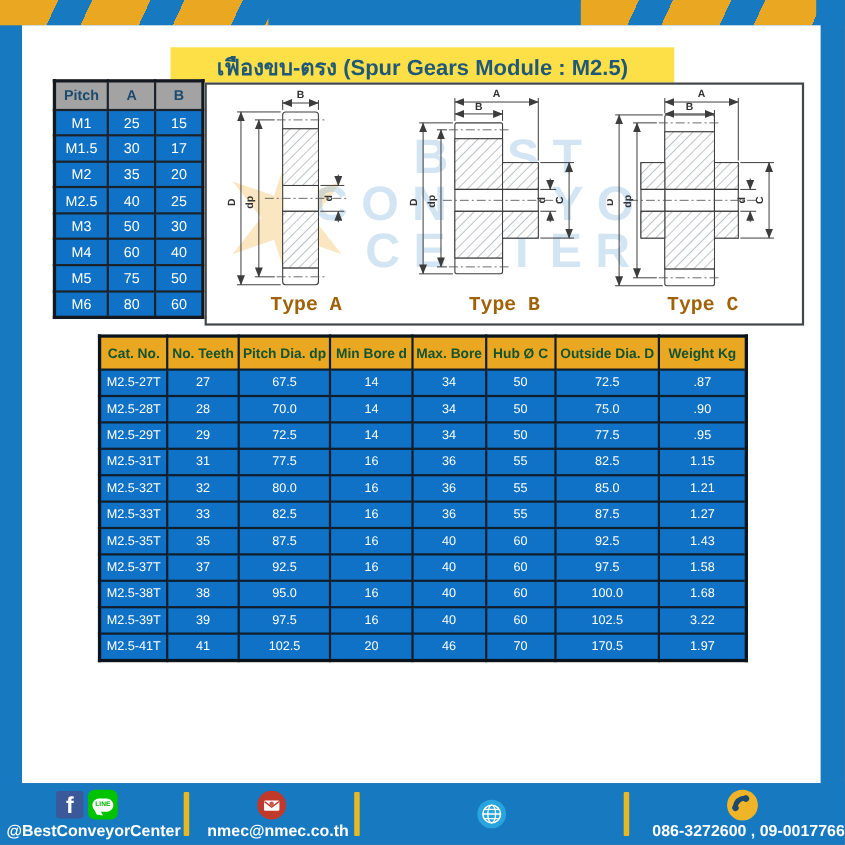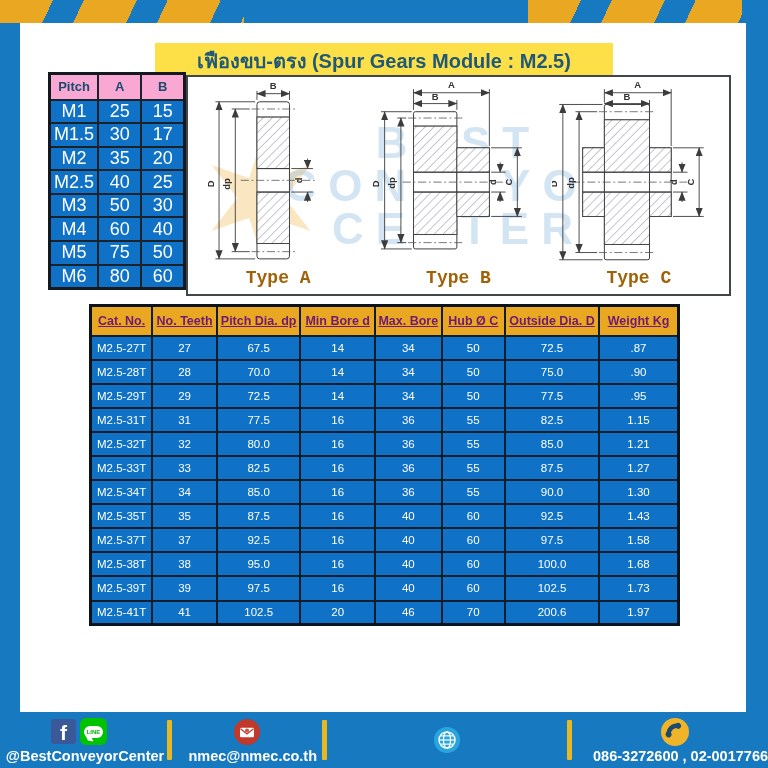--- a/index.html
+++ b/index.html
@@ -16,22 +16,22 @@
   
   .content { position:absolute; top:23px; left:20px; width:726px; height:689px; background:#ffffff; }
 
   .title-bar { position:absolute; left:135px; top:10px; width:458px; height:35px;
     background:#fde047; display:flex; align-items:center; justify-content:center;
     color:#1f5878; font-size:20px; font-weight:bold; white-space:nowrap; overflow:hidden;margin-top:10px; }
 
   
   .pitch-table { position:absolute; left:28px; top:49px; width:138px; border-collapse:collapse; }
   .pitch-table th, .pitch-table td { border:2px solid #1b222a; text-align:center; }
-  .pitch-table th { background:#f9a8d4; color:#1c4a6e; font-size:13px; font-weight:bold; height:26px; }
-  .pitch-table td { background:#0f72c6; color:#ffffff; font-size:18px; height:23.6px; }
+  .pitch-table th { background:#a3a3a3; color:#1c4a6e; font-size:13px; font-weight:bold; height:26px; }
+  .pitch-table td { background:#0f72c6; color:#ffffff; font-size:13px; height:23.6px; }
 
   
   .diagram-panel { position:absolute; left:166px; top:52px; width:545px; height:221px;
     border:2px solid #41464b; background:#fff; display:flex; }
   .watermark { position:absolute; inset:0; display:flex; flex-direction:column; align-items:center;
     justify-content:center; pointer-events:none; z-index:0; overflow:hidden; }
   .watermark .wm-line { font-size:44px; font-weight:bold; letter-spacing:12px;
     color:rgba(146,191,224,0.40); line-height:0.98; }
   .wm-star { position:absolute; left:14px; top:62px; z-index:0; opacity:.33; }
   .diagram { position:relative; flex:1; z-index:1; display:flex; flex-direction:column; align-items:center; }
@@ -41,21 +41,21 @@
   svg .ln { stroke:#3c3c3c; stroke-width:1.1; fill:none; }
   svg .dim { stroke:#3c3c3c; stroke-width:1; fill:none; }
   svg .cl { stroke:#5a5a5a; stroke-width:0.9; fill:none; stroke-dasharray:9 3 2 3; }
   svg .dimtext { font-size:10.5px; fill:#333; font-weight:600; font-family:"Liberation Sans",sans-serif; }
   svg .body { fill:#ffffff; stroke:#3c3c3c; stroke-width:1.1; }
   svg .hat { fill:url(#hatch); stroke:#3c3c3c; stroke-width:1; }
 
   
   .gear-table { position:absolute; left:69px; top:281px; width:591px; border-collapse:collapse; }
   .gear-table th, .gear-table td { border:2px solid #101d2b; text-align:center; }
-  .gear-table th { background:#e9a722; color:#701a75; font-size:12.5px; font-weight:bold; height:30px; padding:0 1px;text-decoration:underline; }
+  .gear-table th { background:#e9a722; color:#14532d; font-size:12.5px; font-weight:bold; height:30px; padding:0 1px; }
   .gear-table td { background:#0f72c6; color:#ffffff; font-size:11.5px; height:24.1px; }
   .gear-table { border:3px solid #0b141d; }
   .pitch-table { border:3px solid #14191f; }
 
   
   .footer { position:absolute; left:0; bottom:0; width:768px; height:56px; background:#1779c0;
     display:flex; align-items:center; justify-content:center; gap:9px; }
   .f-item { display:flex; flex-direction:column; align-items:center; justify-content:flex-start; }
   .f-icons { display:flex; align-items:center; gap:4px; height:31px; }
   .f-text { color:#ffffff; font-size:14.5px; font-weight:bold; white-space:nowrap; margin-top:1px;padding-left:12px; }
@@ -351,30 +351,20 @@
             <td>M2.5-33T</td>
             <td>33</td>
             <td>82.5</td>
             <td>16</td>
             <td>36</td>
             <td>55</td>
             <td>87.5</td>
             <td>1.27</td>
           </tr>
           <tr>
-            <td>M2.5-34T</td>
-            <td>34</td>
-            <td>85.0</td>
-            <td>16</td>
-            <td>36</td>
-            <td>55</td>
-            <td>90.0</td>
-            <td>1.30</td>
-          </tr>
-          <tr>
             <td>M2.5-35T</td>
             <td>35</td>
             <td>87.5</td>
             <td>16</td>
             <td>40</td>
             <td>60</td>
             <td>92.5</td>
             <td>1.43</td>
           </tr>
           <tr>
@@ -398,30 +388,30 @@
             <td>1.68</td>
           </tr>
           <tr>
             <td>M2.5-39T</td>
             <td>39</td>
             <td>97.5</td>
             <td>16</td>
             <td>40</td>
             <td>60</td>
             <td>102.5</td>
-            <td>1.73</td>
+            <td>3.22</td>
           </tr>
           <tr>
             <td>M2.5-41T</td>
             <td>41</td>
             <td>102.5</td>
             <td>20</td>
             <td>46</td>
             <td>70</td>
-            <td>200.6</td>
+            <td>170.5</td>
             <td>1.97</td>
           </tr>
         </tbody>
     </table>
   </div>
 
   <div class="footer">
     <div class="f-item w1">
       <div class="f-icons">
         <div class="fb-icon">f</div>
@@ -461,17 +451,17 @@
       <div class="f-icons">
         <svg width="30" height="30" viewBox="0 0 30 30">
           <circle cx="15" cy="15" r="14" fill="#f0b429"></circle>
           <g transform="rotate(-42 15 15)">
             <path d="M8.6 12 Q15 6.8 21.4 12" stroke="#1c4a6e" stroke-width="4.6" stroke-linecap="round" fill="none"></path>
             <circle cx="8.6" cy="12.6" r="2.9" fill="#1c4a6e"></circle>
             <circle cx="21.4" cy="12.6" r="2.9" fill="#1c4a6e"></circle>
           </g>
         </svg>
       </div>
-      <div class="f-text">086-3272600 , 02-0017766</div>
+      <div class="f-text">086-3272600 , 09-0017766</div>
     </div>
   </div>
 
 </div>
 
 </body></html>

